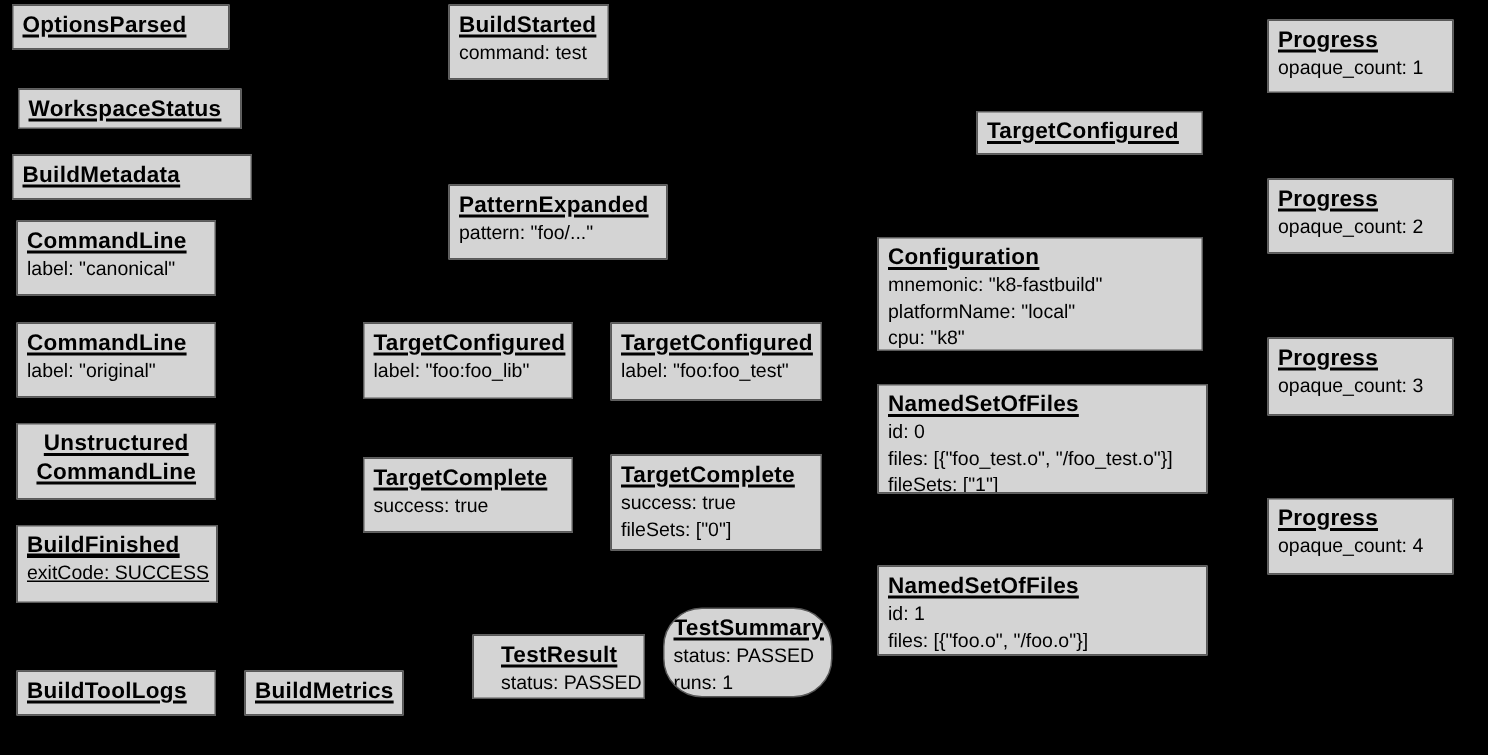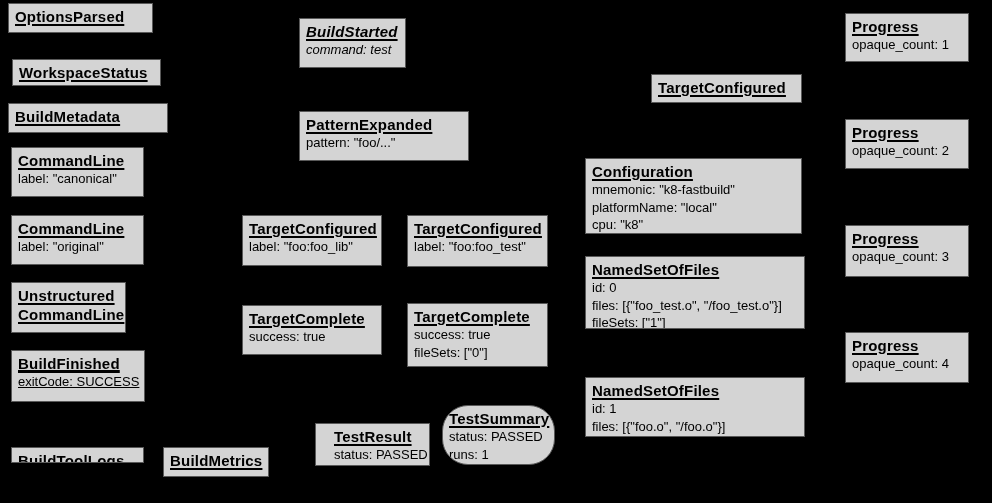--- a/index.html
+++ b/index.html
@@ -56,39 +56,39 @@
       <div class="event-title">BuildMetadata</div>
     </div>
     <div class="event-box" style="left: 11px; top: 147px; width: 133px; height: 50px;">
       <div class="event-title">CommandLine</div>
       <div class="event-field">label: "canonical"</div>
     </div>
     <div class="event-box" style="left: 11px; top: 215px; width: 133px; height: 50px;">
       <div class="event-title">CommandLine</div>
       <div class="event-field">label: "original"</div>
     </div>
-    <div class="event-box" style="left: 11px; top: 282px; width: 115px; height: 51px;">
+    <div class="event-box" style="left: 11px; top: 282px; width: 133px; height: 51px; text-align: center;">
       <div class="event-title">Unstructured
 CommandLine</div>
     </div>
     <div class="event-box" style="left: 11px; top: 350px; width: 134px; height: 52px; text-decoration: underline;">
       <div class="event-title">BuildFinished</div>
       <div class="event-field">exitCode: SUCCESS</div>
     </div>
-    <div class="event-box" style="left: 11px; top: 447px; width: 133px; height: 16px;">
+    <div class="event-box" style="left: 11px; top: 447px; width: 133px; height: 30px;">
       <div class="event-title">BuildToolLogs</div>
     </div>
     <div class="event-box" style="left: 163px; top: 447px; width: 106px; height: 30px;">
       <div class="event-title">BuildMetrics</div>
     </div>
-    <div class="event-box" style="left: 299px; top: 18px; width: 107px; height: 50px; font-style: italic;">
+    <div class="event-box" style="left: 299px; top: 3px; width: 107px; height: 50px;">
       <div class="event-title">BuildStarted</div>
       <div class="event-field">command: test</div>
     </div>
-    <div class="event-box" style="left: 299px; top: 111px; width: 170px; height: 50px;">
+    <div class="event-box" style="left: 299px; top: 123px; width: 146px; height: 50px;">
       <div class="event-title">PatternExpanded</div>
       <div class="event-field">pattern: "foo/..."</div>
     </div>
     <div class="event-box" style="left: 242px; top: 215px; width: 140px; height: 51px;">
       <div class="event-title">TargetConfigured</div>
       <div class="event-field">label: "foo:foo_lib"</div>
     </div>
     <div class="event-box" style="left: 407px; top: 215px; width: 141px; height: 52px;">
       <div class="event-title">TargetConfigured</div>
       <div class="event-field">label: "foo:foo_test"</div>

